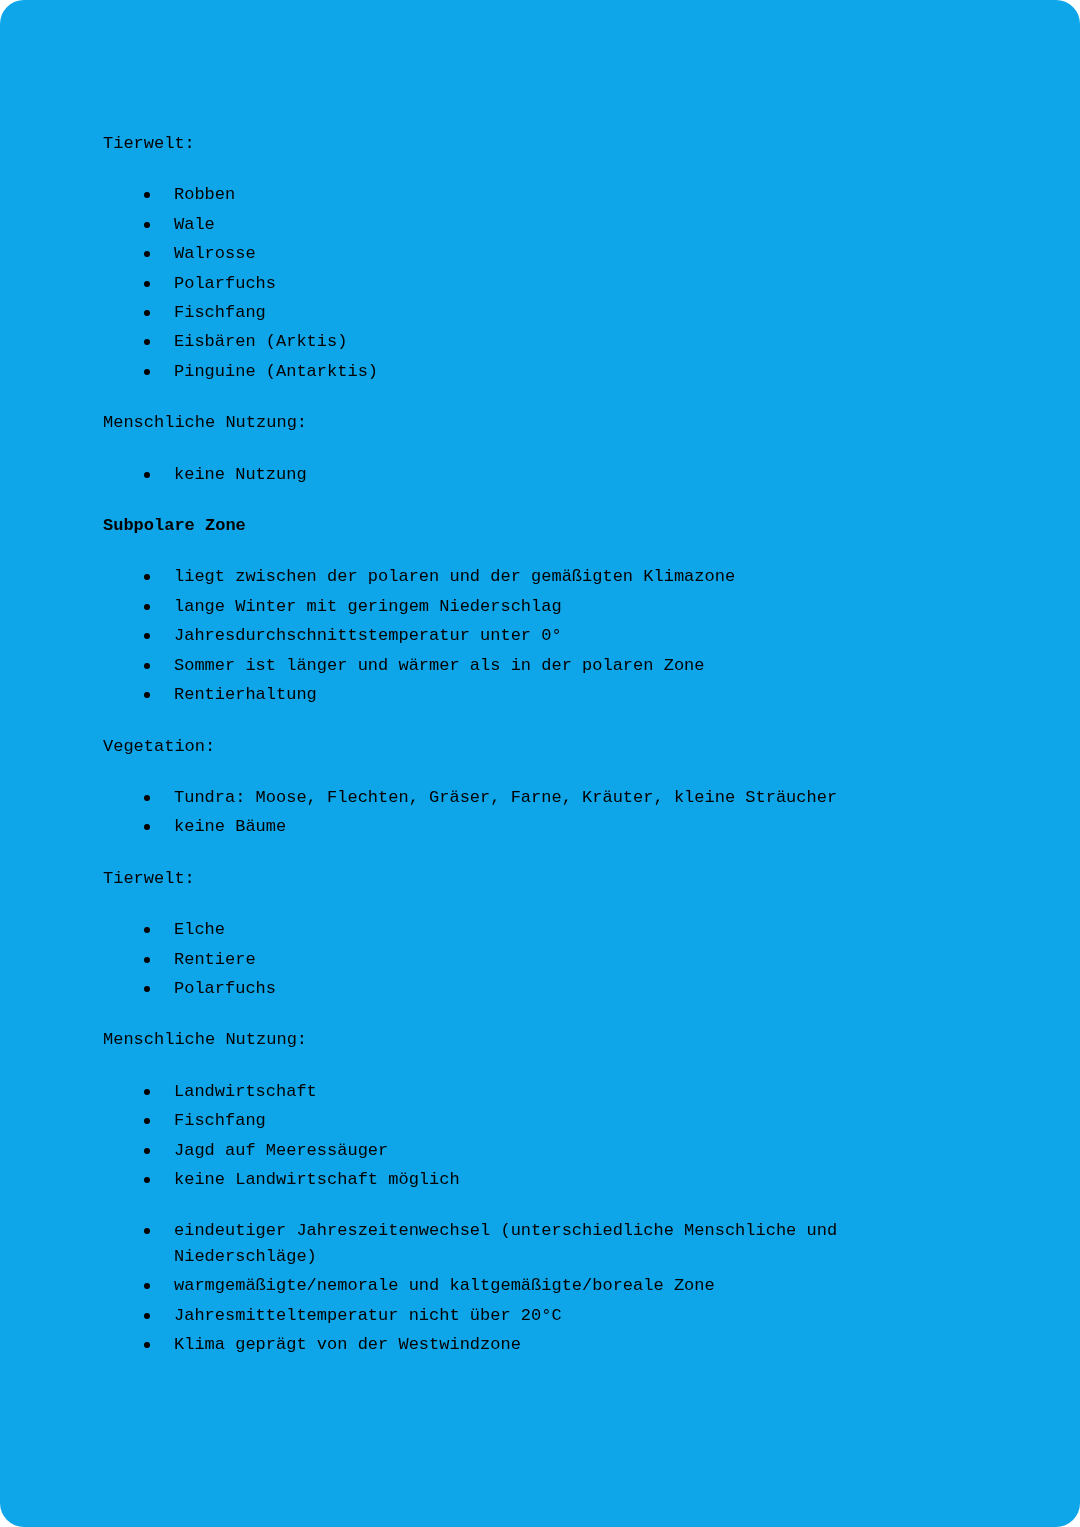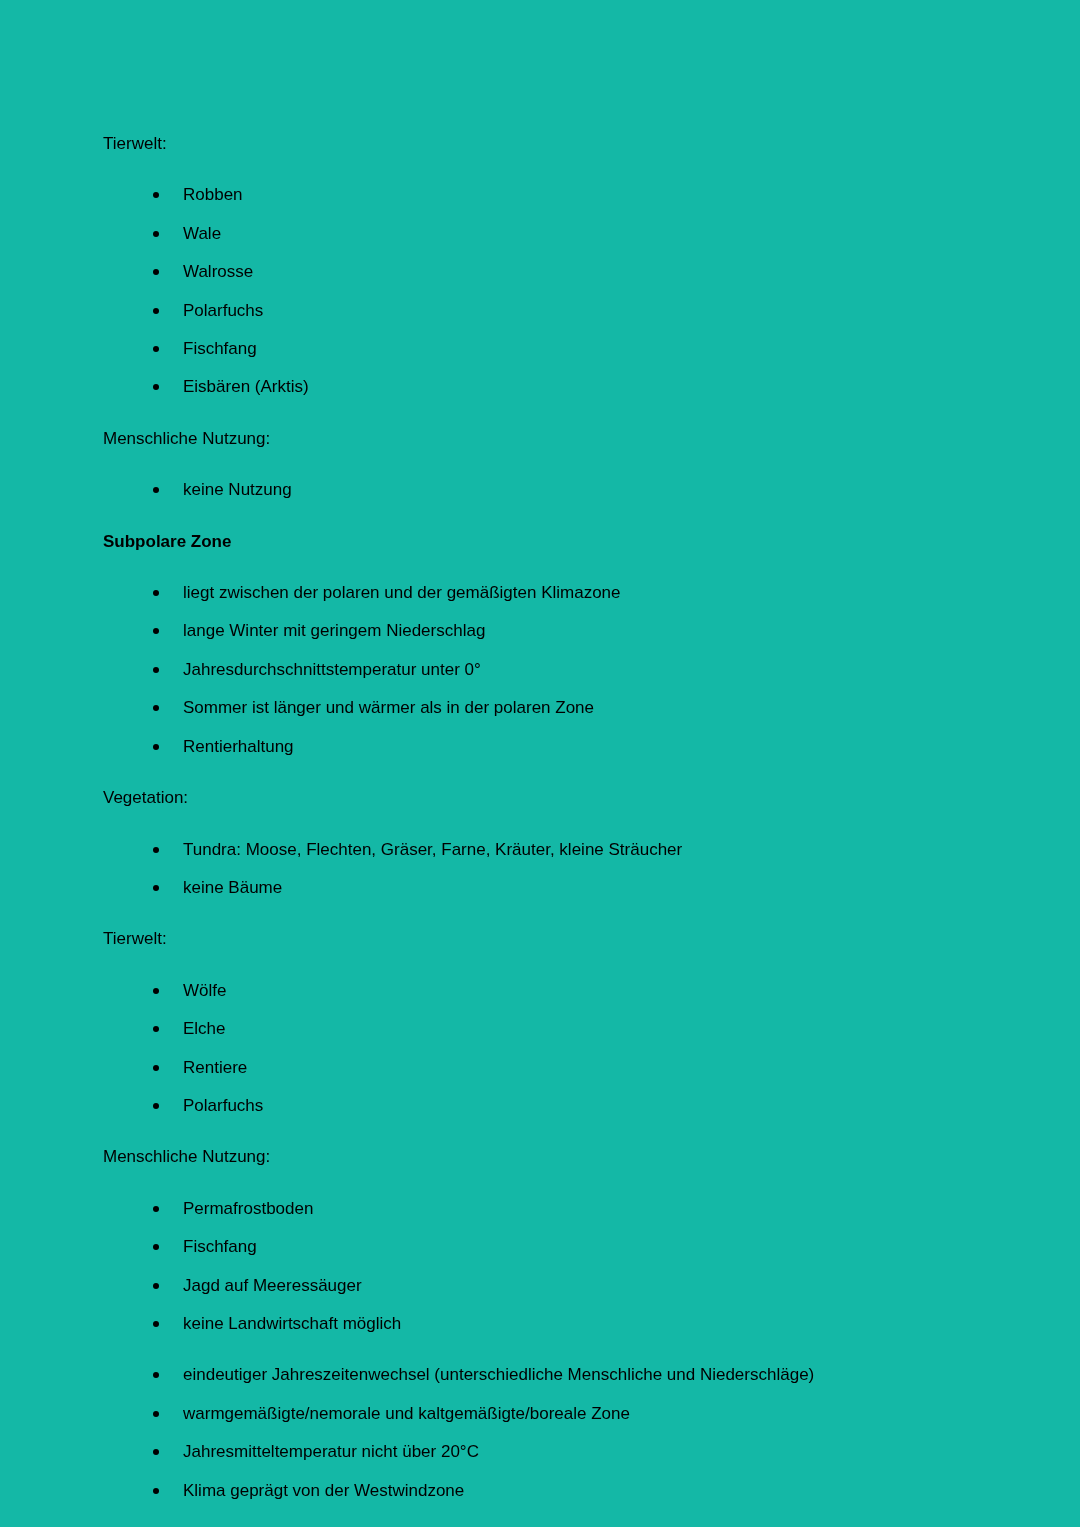--- a/index.html
+++ b/index.html
@@ -4,25 +4,26 @@
 <style>
   html, body {
     margin: 0;
     padding: 0;
     background: #ffffff;
   }
   .page {
     position: relative;
     width: 1080px;
     height: 1527px;
-    background: #14b8a6;
+    background: #0ea5e9;
     box-sizing: border-box;
     overflow: hidden;
-    font-family: Liberation Sans, sans-serif;
+    font-family: Liberation Mono, monospace;
     color: #000000;
+    border-radius: 24px;
   }
   .content {
     box-sizing: border-box;
     padding: 131px 230px 40px 103px;
     font-size: 17px;
     line-height: 25.4px;
   }
   p.doc-label,
   p.doc-heading {
     margin: 0 0 26px 0;
@@ -30,21 +31,21 @@
   p.doc-heading {
     font-weight: bold;
   }
   ul.doc-list {
     list-style: none;
     margin: 0 0 26px 0;
     padding: 0 0 0 67px;
   }
   ul.doc-list li {
     position: relative;
-    margin: 13px;
+    margin: 4px;
     padding: 0;
   }
   ul.doc-list li::before {
     content: "";
     position: absolute;
     left: -30px;
     top: 10px;
     width: 6px;
     height: 6px;
     border-radius: 50%;
@@ -57,48 +58,48 @@
 <div class="page">
   <div class="content">
       <p class="doc-label">Tierwelt:</p>
       <ul class="doc-list">
         <li>Robben</li>
         <li>Wale</li>
         <li>Walrosse</li>
         <li>Polarfuchs</li>
         <li>Fischfang</li>
         <li>Eisbären (Arktis)</li>
+        <li>Pinguine (Antarktis)</li>
       </ul>
       <p class="doc-label">Menschliche Nutzung:</p>
       <ul class="doc-list">
         <li>keine Nutzung</li>
       </ul>
       <p class="doc-heading">Subpolare Zone</p>
       <ul class="doc-list">
         <li>liegt zwischen der polaren und der gemäßigten Klimazone</li>
         <li>lange Winter mit geringem Niederschlag</li>
         <li>Jahresdurchschnittstemperatur unter 0°</li>
         <li>Sommer ist länger und wärmer als in der polaren Zone</li>
         <li>Rentierhaltung</li>
       </ul>
       <p class="doc-label">Vegetation:</p>
       <ul class="doc-list">
         <li>Tundra: Moose, Flechten, Gräser, Farne, Kräuter, kleine Sträucher</li>
         <li>keine Bäume</li>
       </ul>
       <p class="doc-label">Tierwelt:</p>
       <ul class="doc-list">
-        <li>Wölfe</li>
         <li>Elche</li>
         <li>Rentiere</li>
         <li>Polarfuchs</li>
       </ul>
       <p class="doc-label">Menschliche Nutzung:</p>
       <ul class="doc-list">
-        <li>Permafrostboden</li>
+        <li>Landwirtschaft</li>
         <li>Fischfang</li>
         <li>Jagd auf Meeressäuger</li>
         <li>keine Landwirtschaft möglich</li>
       </ul>
       <ul class="doc-list">
         <li>eindeutiger Jahreszeitenwechsel (unterschiedliche Menschliche und Niederschläge)</li>
         <li>warmgemäßigte/nemorale und kaltgemäßigte/boreale Zone</li>
         <li>Jahresmitteltemperatur nicht über 20°C</li>
         <li>Klima geprägt von der Westwindzone</li>
       </ul>

